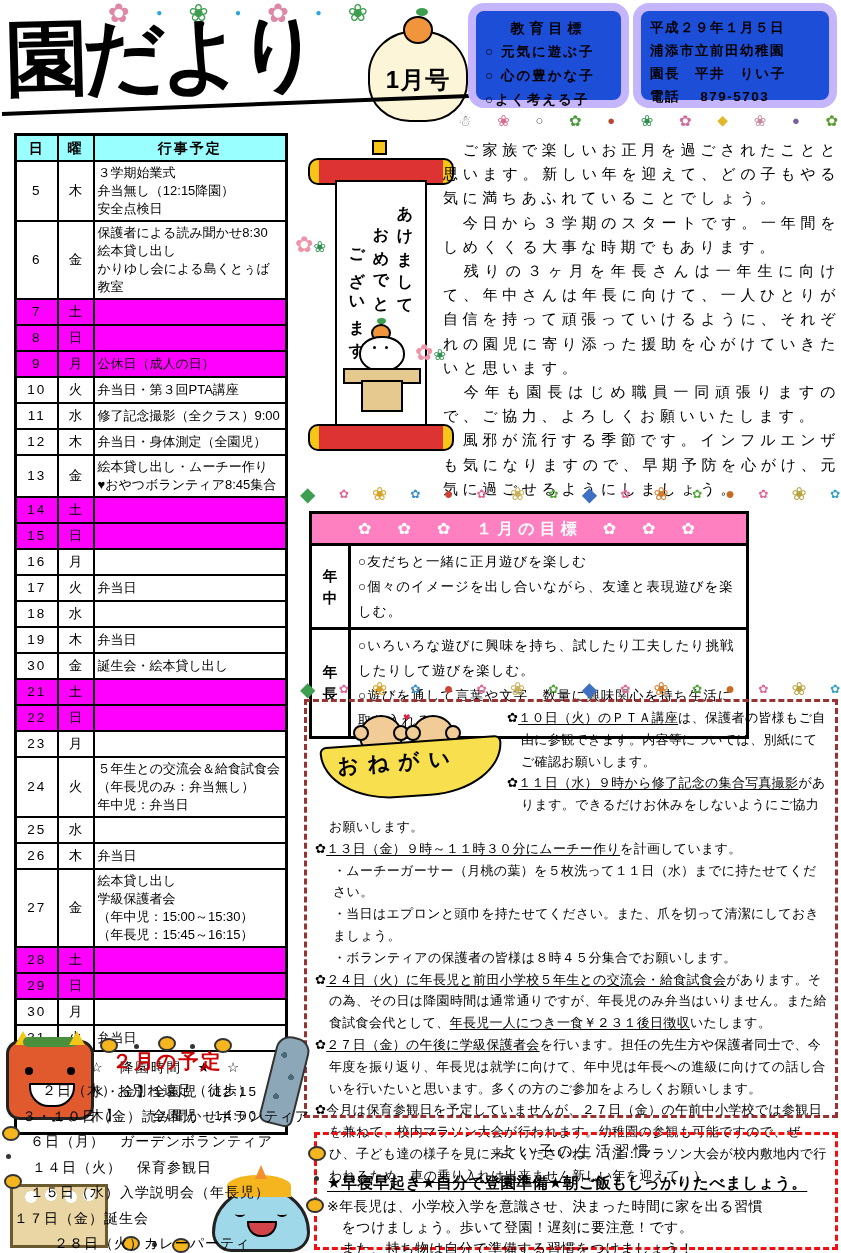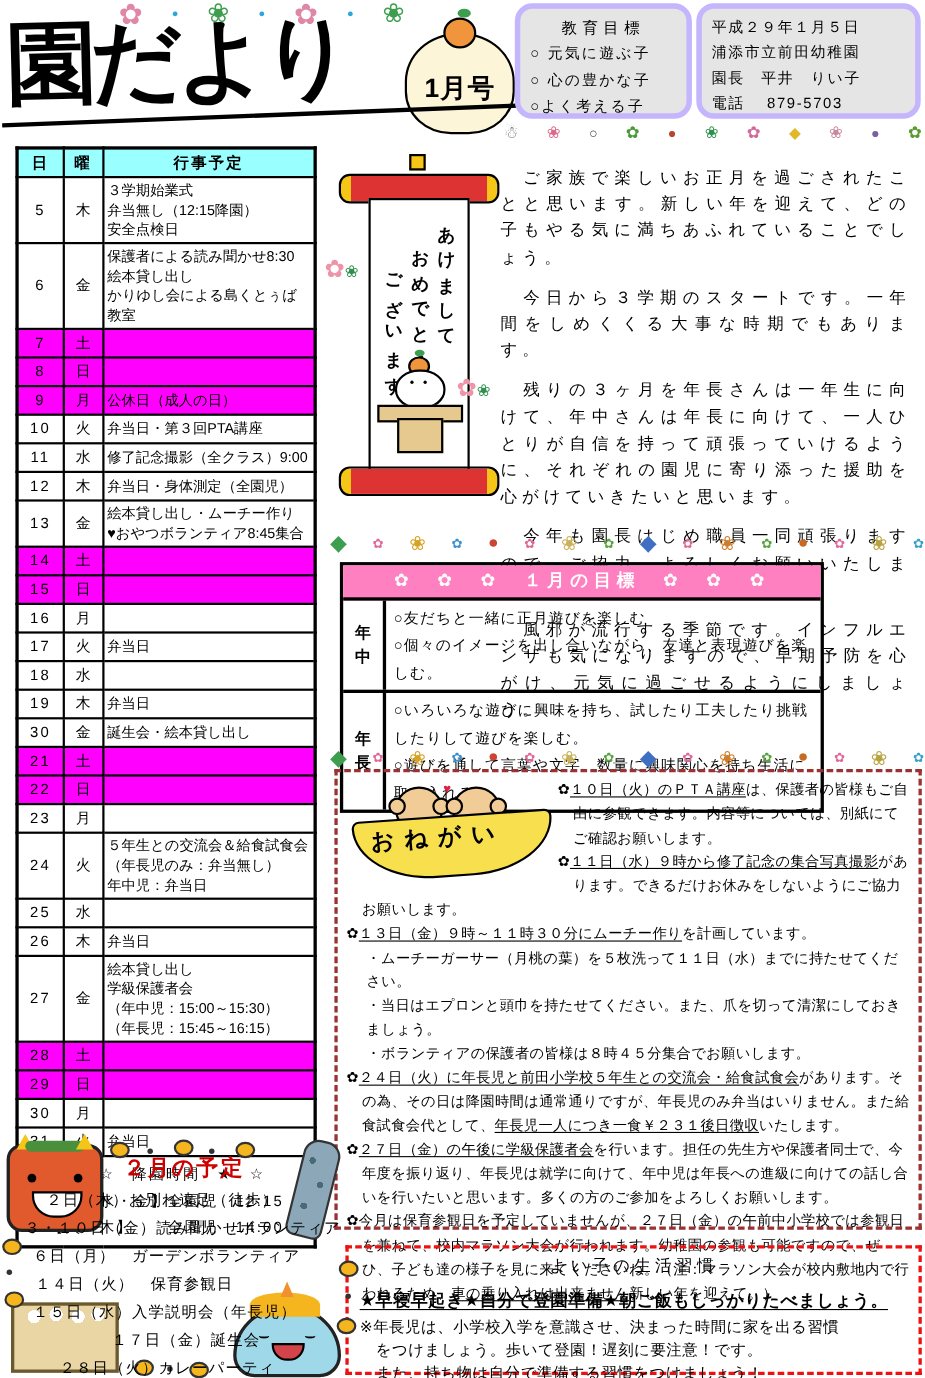--- a/index.html
+++ b/index.html
@@ -9,21 +9,21 @@
   .mast-title{position:absolute;left:6px;top:10px;width:372px;font-size:82px;font-weight:900;
               letter-spacing:-6px;line-height:1.1;transform:rotate(-1.5deg);white-space:nowrap;}
   .mast-deco{position:absolute;left:108px;top:0px;width:260px;display:flex;justify-content:space-between;align-items:center;height:26px;}
   .mast-line{position:absolute;left:2px;top:112px;width:468px;height:4px;background:#000;transform:rotate(-2.2deg);transform-origin:left center;}
   .mochi{position:absolute;left:368px;top:30px;width:96px;height:88px;background:#fdf5d7;border:2px solid #000;
          border-radius:48% 48% 42% 42%;}
   .mochi .orange{position:absolute;left:33px;top:-16px;width:26px;height:24px;background:#f0953c;border:2px solid #000;border-radius:50%;}
   .mochi .leaf{position:absolute;left:46px;top:-24px;width:12px;height:8px;background:#3e9e4f;border-radius:50%;}
   .mochi .issue{position:absolute;left:0;right:0;top:32px;text-align:center;font-size:24px;font-weight:bold;letter-spacing:1px;}
   
-  .box-r{position:absolute;border:5px solid #c4b5fd;border-radius:16px;background:#e5e5e5;padding:5px 9px;box-sizing:border-box;}
+  .box-r{position:absolute;border:8px solid #c4b5fd;border-radius:16px;background:#1d4ed8;padding:5px 9px;box-sizing:border-box;font-weight:bold;}
   .goals-box{left:468px;top:3px;width:161px;height:105px;}
   .goals-box .bt{text-align:center;font-size:14px;letter-spacing:5px;line-height:24px;}
   .goals-box .bi{font-size:13.5px;letter-spacing:2px;line-height:24px;white-space:nowrap;}
   .info-box{left:633px;top:3px;width:204px;height:105px;}
   .info-box .bl{font-size:13.5px;letter-spacing:1.5px;line-height:23px;white-space:nowrap;}
   .topdeco{position:absolute;left:458px;top:108px;width:380px;height:24px;display:flex;justify-content:space-between;align-items:center;}
   
   .cal{position:absolute;left:14px;top:133px;}
   table.cal-t{border-collapse:collapse;table-layout:fixed;width:271px;border:3px solid #000;}
   .cal-t th,.cal-t td{border:2px solid #000;padding:2px 3px;font-size:13px;line-height:18px;vertical-align:middle;}
@@ -49,21 +49,21 @@
   .scroll .plum1{left:-8px;top:92px;} .scroll .plum2{left:112px;top:200px;}
   .scroll .km-mochi{position:absolute;left:56px;top:196px;width:42px;height:32px;background:#fff;border:2px solid #000;border-radius:48%;}
   .scroll .km-or{position:absolute;left:68px;top:184px;width:16px;height:14px;background:#f0953c;border:2px solid #000;border-radius:50%;}
   .scroll .km-lf{position:absolute;left:74px;top:178px;width:9px;height:6px;background:#3e9e4f;border-radius:50%;}
   .scroll .stand-top{position:absolute;left:40px;top:228px;width:74px;height:12px;background:#e6c98f;border:2px solid #000;}
   .scroll .stand-base{position:absolute;left:58px;top:240px;width:38px;height:28px;background:#e6c98f;border:2px solid #000;}
   .scroll .face-e{position:absolute;width:3px;height:3px;background:#000;border-radius:50%;top:206px;}
   
   .greet{position:absolute;left:443px;top:138px;width:397px;font-size:15px;line-height:24.2px;
          letter-spacing:4.5px;text-align:justify;}
-  .greet p{margin:12px;}
+  .greet p{margin:0;}
   
   .deco-row{position:absolute;left:300px;width:540px;height:26px;display:flex;justify-content:space-between;align-items:center;}
   .dr1{top:481px;} .dr2{top:676px;}
   
   .goal-tbl{position:absolute;left:309px;top:511px;width:440px;border:3px solid #000;box-sizing:border-box;}
   .goal-hd{background:#ff80c0;color:#fff;font-weight:bold;font-size:16px;letter-spacing:5px;text-align:center;
            line-height:29px;border-bottom:3px solid #000;}
   .goal-row{display:flex;border-bottom:3px solid #000;}
   .goal-row:last-child{border-bottom:none;}
   .goal-lab{width:36px;border-right:3px solid #000;display:flex;align-items:center;justify-content:center;
@@ -90,21 +90,21 @@
           box-sizing:border-box;padding:3px 10px;}
   .habits .ht{text-align:center;font-size:15px;letter-spacing:4px;line-height:26px;}
   .habits .hs{font-size:15.5px;font-weight:bold;letter-spacing:0.5px;text-decoration:underline;text-underline-offset:3px;line-height:26px;margin-top:6px;white-space:nowrap;}
   .habits .hn{font-size:14px;line-height:21px;letter-spacing:0.5px;white-space:pre-line;}
   
   .feb{position:absolute;left:0;top:1036px;width:335px;height:217px;}
   .feb-title{position:absolute;left:112px;top:12px;color:#cc0000;font-size:20px;font-weight:900;letter-spacing:2px;}
   .feb-items{position:absolute;left:14px;top:42px;width:310px;font-size:14px;line-height:25.5px;letter-spacing:1px;}
   .feb-items div{white-space:nowrap;}
   .fi0{margin-left:28px;} .fi1{margin-left:8px;} .fi2{margin-left:16px;} .fi3{margin-left:18px;}
-  .fi4{margin-left:16px;} .fi5{text-align:center;} .fi6{margin-left:40px;}
+  .fi4{margin-left:16px;} .fi5{} .fi6{margin-left:40px;}
   .bean{position:absolute;width:14px;height:11px;background:#f5b51e;border:2px solid #333;border-radius:50%;}
   .bdot{position:absolute;width:5px;height:5px;background:#333;border-radius:50%;}
   .oni-red{position:absolute;left:6px;top:4px;width:82px;height:74px;background:#e05a2d;border:3px solid #222;border-radius:14px;}
   .oni-red::before{content:"";position:absolute;left:6px;top:-12px;width:0;height:0;
       border-left:8px solid transparent;border-right:8px solid transparent;border-bottom:14px solid #f5c518;}
   .oni-red::after{content:"";position:absolute;right:6px;top:-12px;width:0;height:0;
       border-left:8px solid transparent;border-right:8px solid transparent;border-bottom:14px solid #f5c518;}
   .oni-red .eye{position:absolute;top:24px;width:8px;height:8px;background:#000;border-radius:50%;}
   .oni-red .e1{left:16px;} .oni-red .e2{right:16px;}
   .oni-red .mouth{position:absolute;left:20px;top:40px;width:42px;height:20px;background:#fff;border:2px solid #000;border-radius:0 0 20px 20px;}

